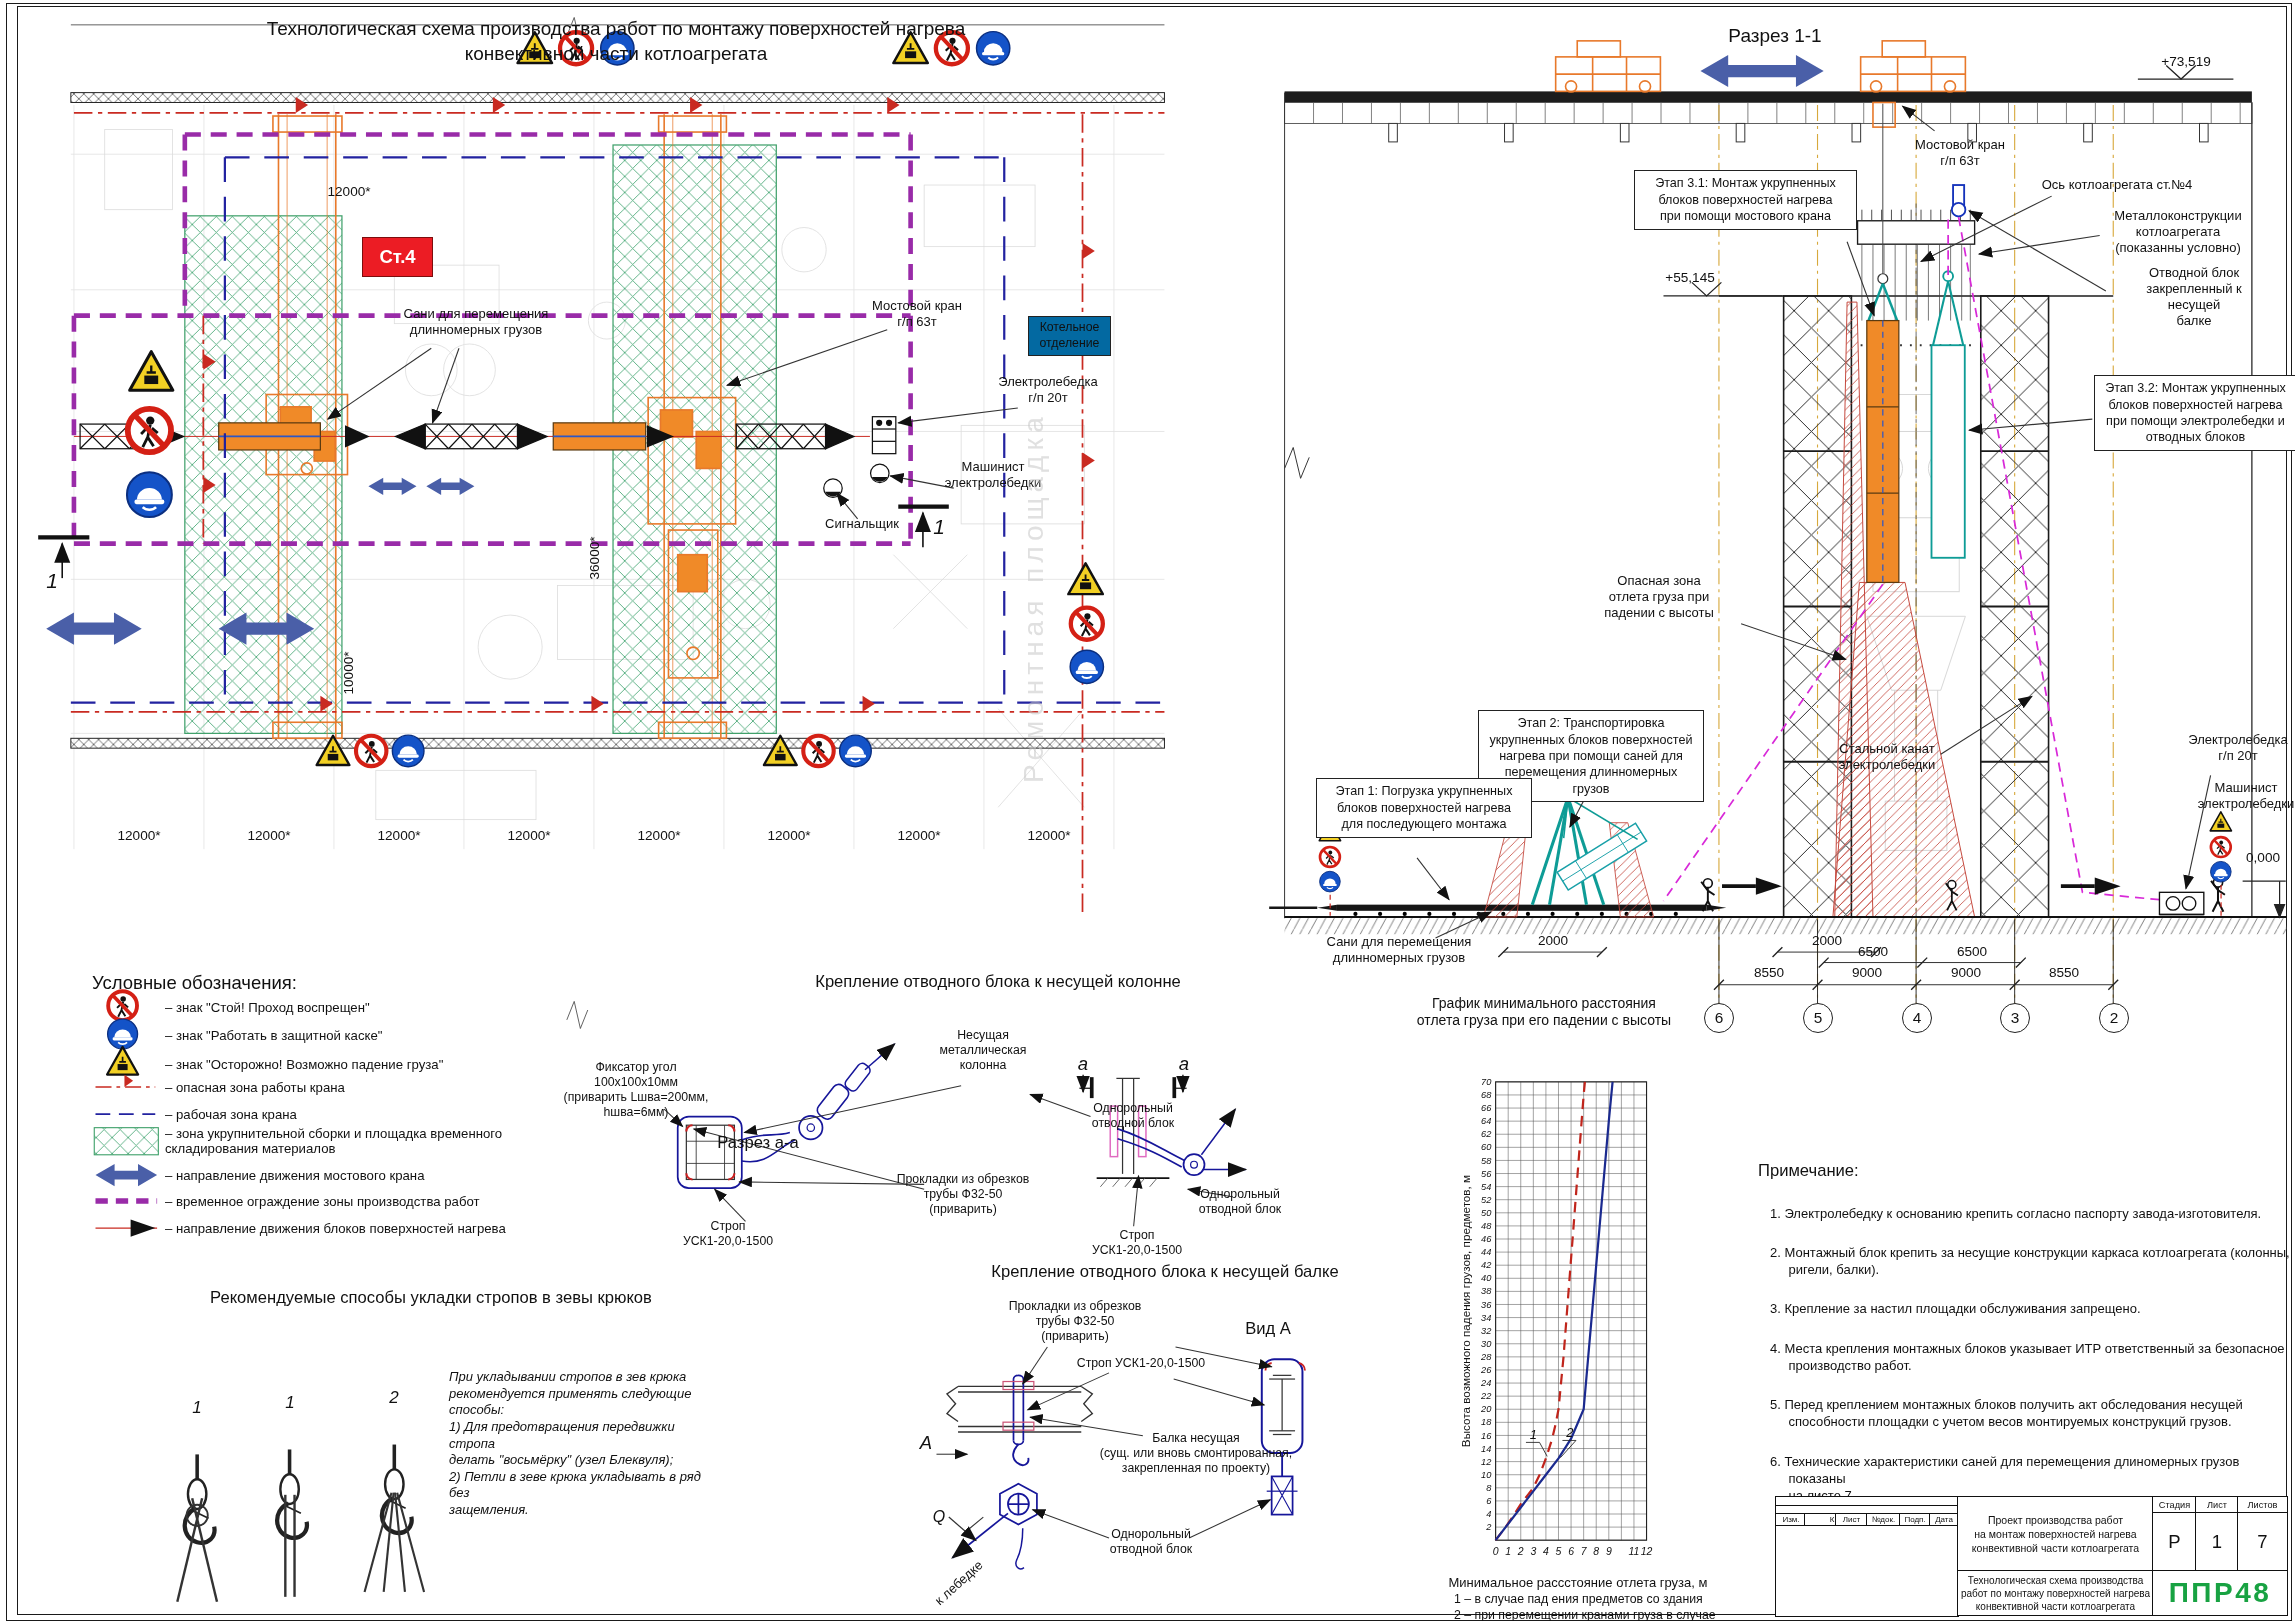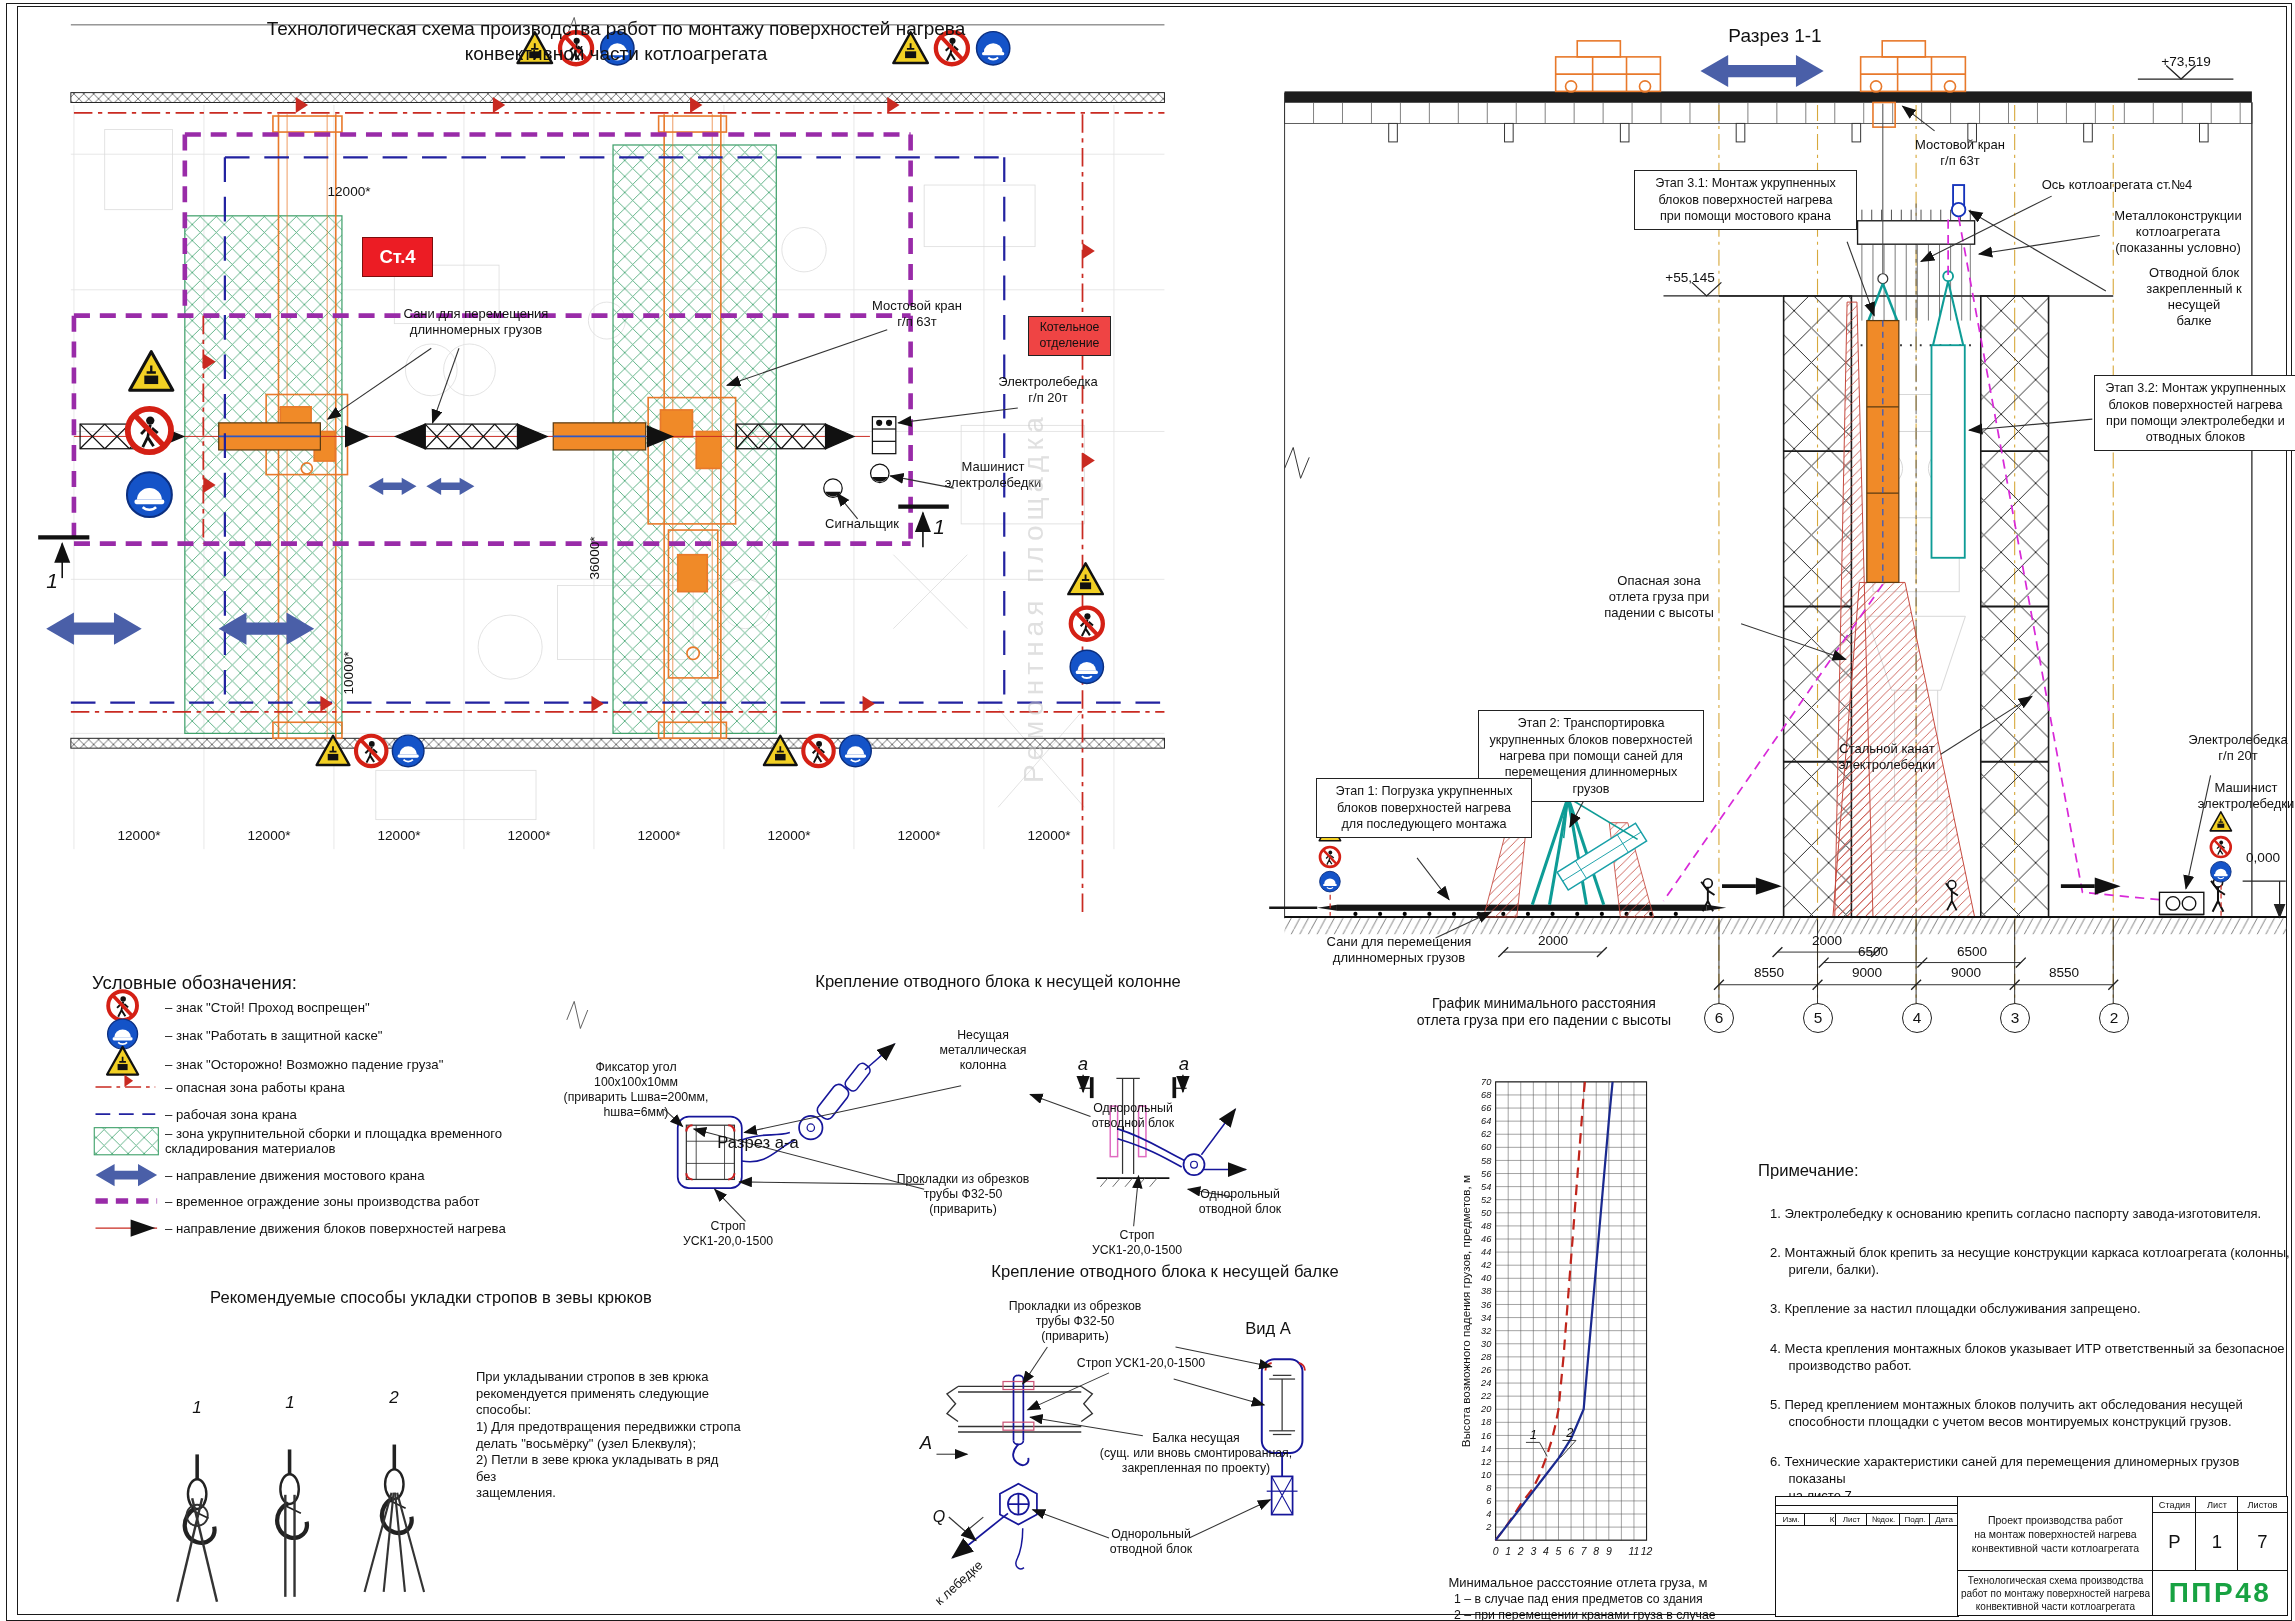--- a/index.html
+++ b/index.html
@@ -7,21 +7,21 @@
   .frame{position:absolute;border:1.8px solid #1a1a1a;pointer-events:none;}
   .lb{position:absolute;font-size:13px;line-height:1.22;color:#111;white-space:pre-line;text-align:center;transform:translateX(-50%);}
   .lbL{position:absolute;font-size:13px;line-height:1.28;color:#111;white-space:pre-line;text-align:left;}
   .ttl{position:absolute;font-size:19px;line-height:1.3;color:#111;white-space:pre-line;text-align:center;transform:translateX(-50%);font-weight:500;}
   .h2{position:absolute;font-size:17px;color:#111;white-space:pre-line;text-align:center;transform:translateX(-50%);}
   .box-lb{position:absolute;border:1.2px solid #222;background:#fff;padding:4.3px 5.5px;font-size:12.6px;line-height:1.3;text-align:center;white-space:pre-line;z-index:6;}
   .dim{position:absolute;font-size:13.6px;color:#111;transform:translateX(-50%);white-space:nowrap;z-index:5;}
   .vdim{position:absolute;font-size:13.6px;color:#111;transform:translate(-50%,-50%) rotate(-90deg);white-space:nowrap;z-index:5;}
   .bubble{position:absolute;width:28px;height:28px;border:1.4px solid #222;border-radius:50%;background:#fff;font-size:15.4px;display:flex;align-items:center;justify-content:center;transform:translate(-50%,-50%);z-index:6;}
   .red-box{position:absolute;background:#EC1C24;border:1.2px solid #7d0d0d;color:#fff;font-weight:bold;font-size:18.5px;display:flex;align-items:center;justify-content:center;z-index:6;}
-  .wbox{position:absolute;border:1.2px solid #222;background:#ef4444;font-size:12.3px;line-height:1.3;text-align:center;white-space:pre-line;display:flex;align-items:center;justify-content:center;z-index:6;}
+  .wbox{position:absolute;border:1.2px solid #222;background:#0369a1;font-size:12.3px;line-height:1.3;text-align:center;white-space:pre-line;display:flex;align-items:center;justify-content:center;z-index:6;}
   .ghostv{position:absolute;color:#c7c7c7;opacity:.55;font-size:28px;letter-spacing:5px;transform:rotate(-90deg);transform-origin:0 0;white-space:nowrap;z-index:1;}
   .it{font-style:italic;}
   .note-item{white-space:pre-line;font-size:13px;line-height:1.32;margin-bottom:5.5px;text-indent:-18.5px;padding-left:18.5px;}
   .tb-cell{position:absolute;border:1.2px solid #111;display:flex;align-items:center;justify-content:center;text-align:center;white-space:pre-line;background:#fff;}
   .legend-row{position:absolute;font-size:13.2px;white-space:pre-line;transform:translateY(-50%);}
   svg{position:absolute;left:0;top:0;}
   #chart-wrap{position:absolute;left:1467px;top:1072px;width:210px;height:499px;z-index:4;}
 </style>
 </head>
 <body>
@@ -824,21 +824,21 @@
   <div class="legend-row" style="left:165px;top:1141px;">– зона укрупнительной сборки и площадка временного
 складирования материалов</div>
   <div class="legend-row" style="left:165px;top:1175px;">– направление движения мостового крана</div>
   <div class="legend-row" style="left:165px;top:1201px;">– временное ограждение зоны производства работ</div>
   <div class="legend-row" style="left:165px;top:1228px;">– направление движения блоков поверхностей нагрева</div>
 
   <div class="h2" style="left:431px;top:1288px;font-size:16.6px;">Рекомендуемые способы укладки стропов в зевы крюков</div>
   <div class="lb it" style="left:197px;top:1398px;font-size:17px;">1</div>
   <div class="lb it" style="left:290px;top:1393px;font-size:17px;">1</div>
   <div class="lb it" style="left:394px;top:1388px;font-size:17px;">2</div>
-  <div class="lbL" style="left:476px;top:1369px;width:265px;">При укладывании стропов в зев крюка
+  <div class="lbL" style="left:449px;top:1369px;width:265px;font-style:italic;">При укладывании стропов в зев крюка
 рекомендуется применять следующие способы:
 1) Для предотвращения передвижки стропа
 делать "восьмёрку" (узел Блеквуля);
 2) Петли в зеве крюка укладывать в ряд без
 защемления.</div>
 
   <div class="h2" style="left:998px;top:972px;font-size:16.6px;">Крепление отводного блока к несущей колонне</div>
   <div class="h2" style="left:758px;top:1133px;font-size:16.6px;">Разрез а-а</div>
   <div class="lb" style="left:983px;top:1028px;font-size:12.3px;">Несущая
 металлическая

